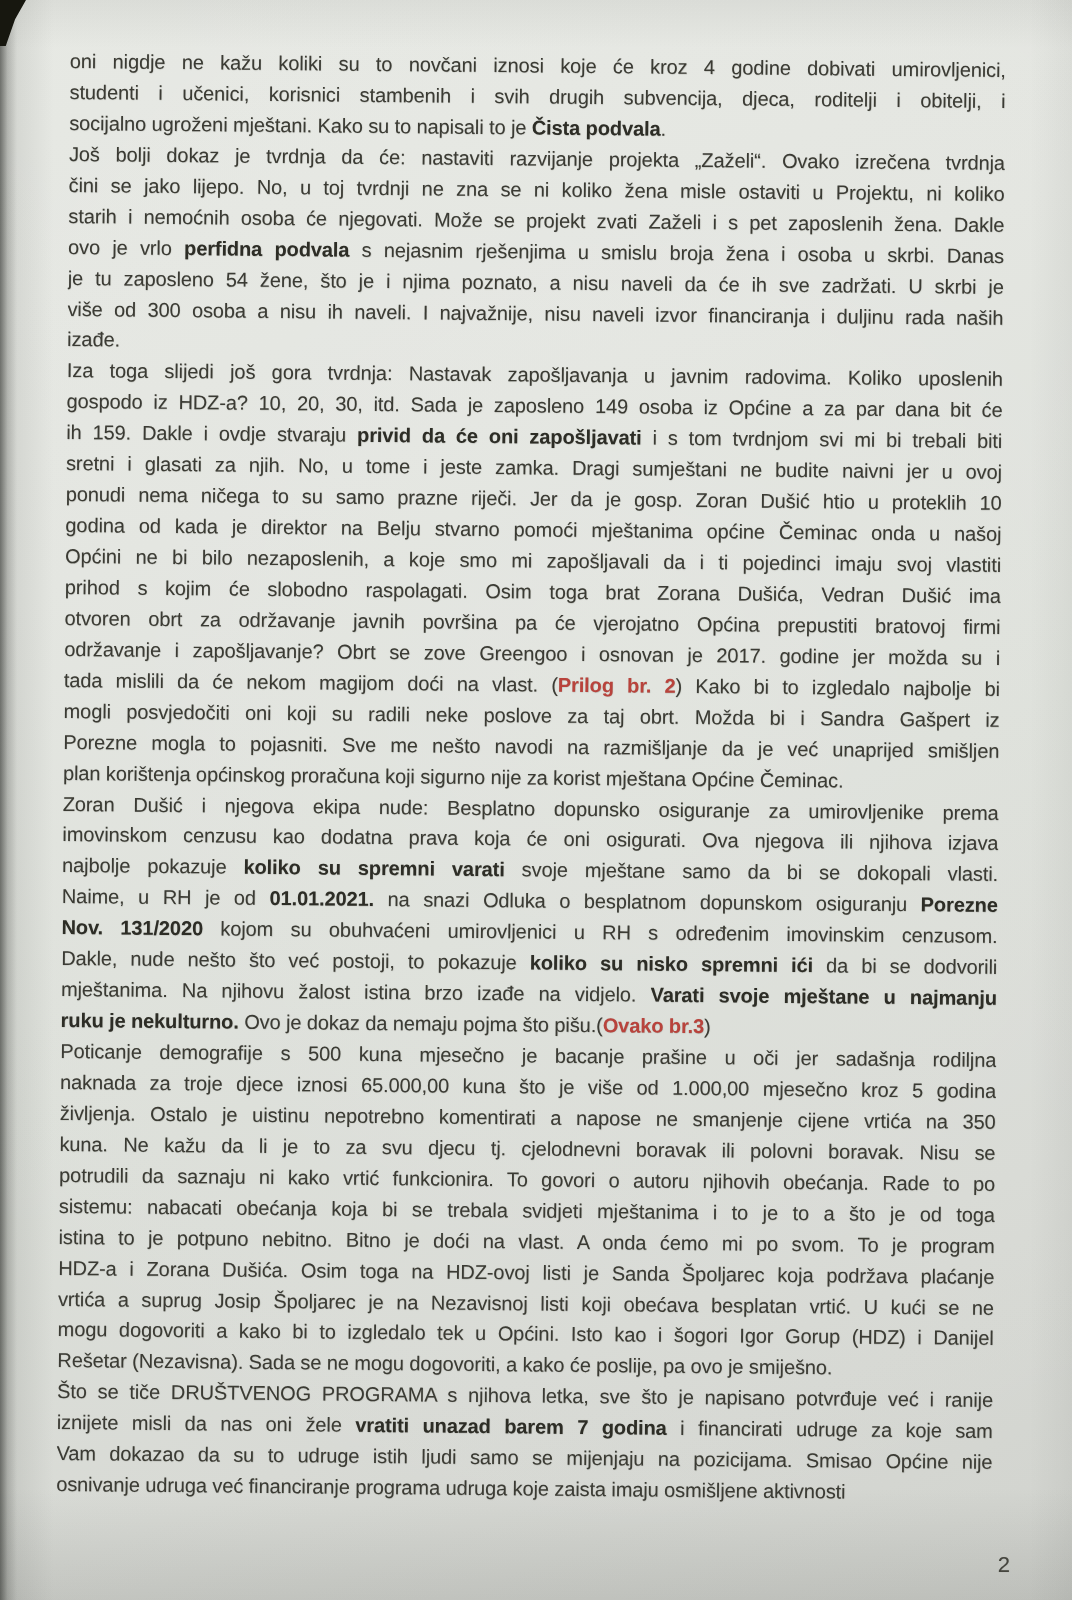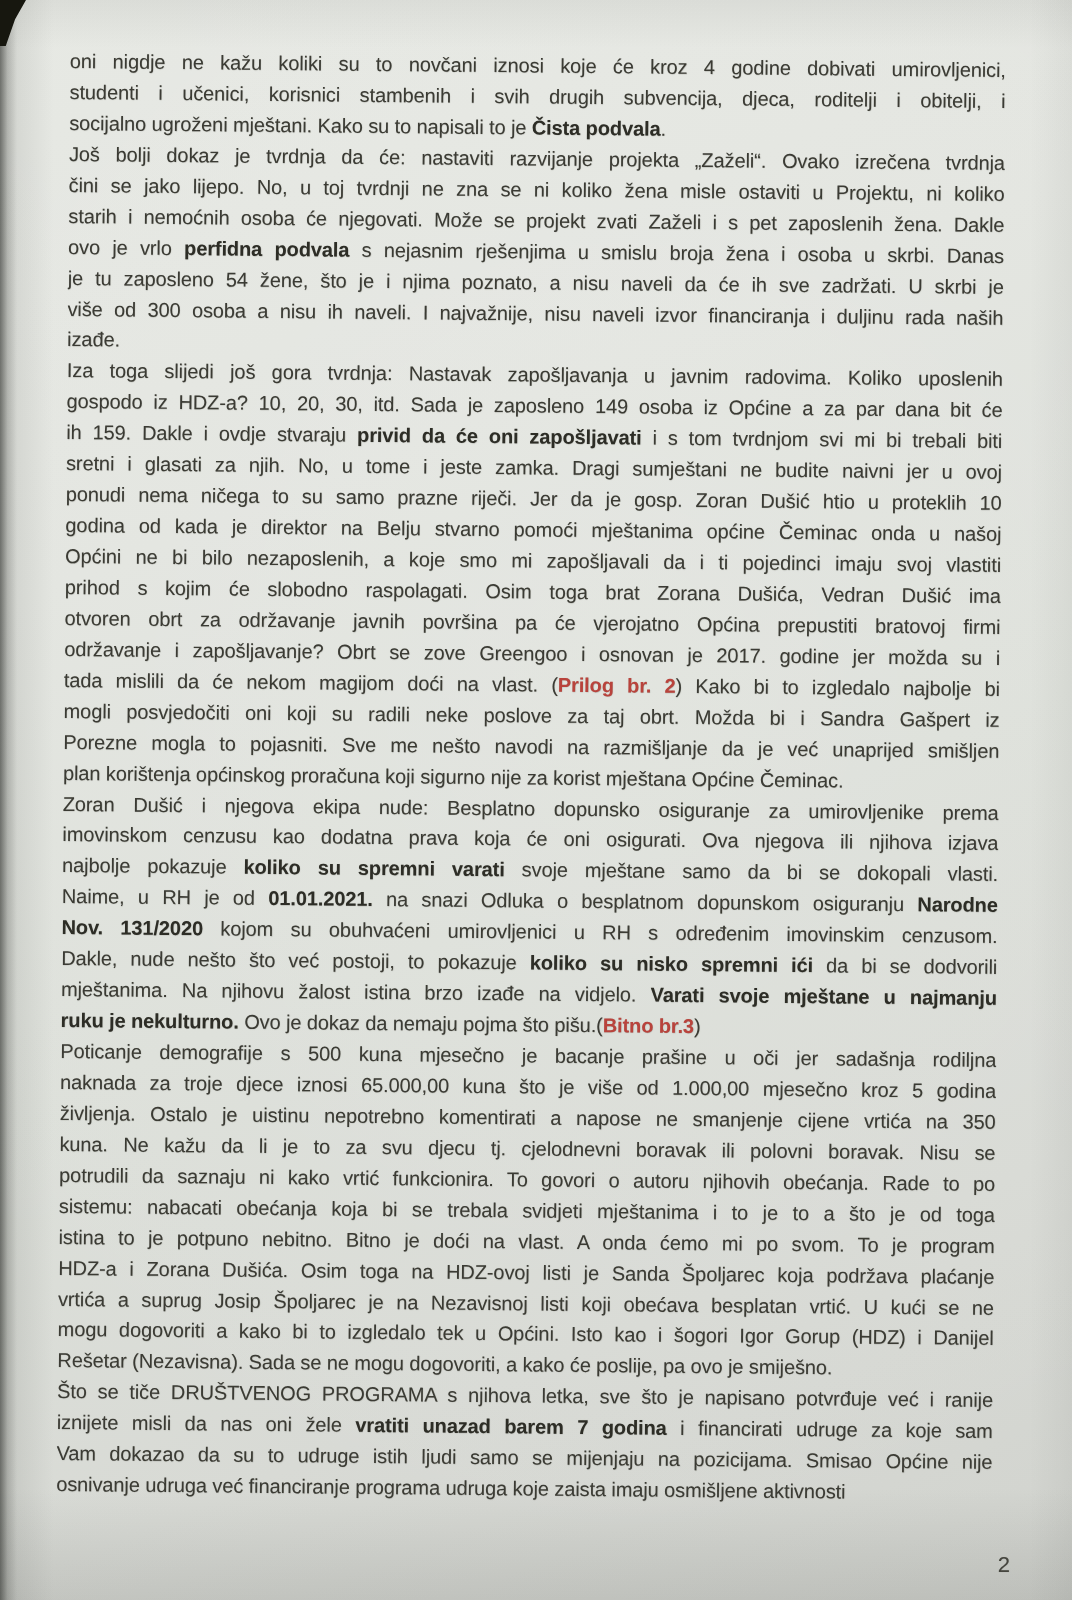--- a/index.html
+++ b/index.html
@@ -88,25 +88,25 @@
         <div class="line"><span>održavanje i zapošljavanje? Obrt se zove Greengoo i osnovan je 2017. godine jer možda su i</span></div>
         <div class="line"><span>tada mislili da će nekom magijom doći na vlast. (</span><span class="rb">Prilog br. 2</span><span>) Kako bi to izgledalo najbolje bi</span></div>
         <div class="line"><span>mogli posvjedočiti oni koji su radili neke poslove za taj obrt. Možda bi i Sandra Gašpert iz</span></div>
         <div class="line"><span>Porezne mogla to pojasniti. Sve me nešto navodi na razmišljanje da je već unaprijed smišljen</span></div>
         <div class="line last"><span>plan korištenja općinskog proračuna koji sigurno nije za korist mještana Općine Čeminac.</span></div>
       </div>
       <div class="para">
         <div class="line"><span>Zoran Dušić i njegova ekipa nude: Besplatno dopunsko osiguranje za umirovljenike prema</span></div>
         <div class="line"><span>imovinskom cenzusu kao dodatna prava koja će oni osigurati. Ova njegova ili njihova izjava</span></div>
         <div class="line"><span>najbolje pokazuje </span><span class="b">koliko su spremni varati</span><span> svoje mještane samo da bi se dokopali vlasti.</span></div>
-        <div class="line"><span>Naime, u RH je od </span><span class="b">01.01.2021.</span><span> na snazi Odluka o besplatnom dopunskom osiguranju </span><span class="b">Narodne</span></div>
+        <div class="line"><span>Naime, u RH je od </span><span class="b">01.01.2021.</span><span> na snazi Odluka o besplatnom dopunskom osiguranju </span><span class="b">Porezne</span></div>
         <div class="line"><span class="b">Nov. 131/2020</span><span> kojom su obuhvaćeni umirovljenici u RH s određenim imovinskim cenzusom.</span></div>
         <div class="line"><span>Dakle, nude nešto što već postoji, to pokazuje </span><span class="b">koliko su nisko spremni ići</span><span> da bi se dodvorili</span></div>
         <div class="line"><span>mještanima. Na njihovu žalost istina brzo izađe na vidjelo. </span><span class="b">Varati svoje mještane u najmanju</span></div>
-        <div class="line last"><span class="b">ruku je nekulturno.</span><span> Ovo je dokaz da nemaju pojma što pišu.(</span><span class="rb">Bitno br.3</span><span>)</span></div>
+        <div class="line last"><span class="b">ruku je nekulturno.</span><span> Ovo je dokaz da nemaju pojma što pišu.(</span><span class="rb">Ovako br.3</span><span>)</span></div>
       </div>
       <div class="para">
         <div class="line"><span>Poticanje demografije s 500 kuna mjesečno je bacanje prašine u oči jer sadašnja rodiljna</span></div>
         <div class="line"><span>naknada za troje djece iznosi 65.000,00 kuna što je više od 1.000,00 mjesečno kroz 5 godina</span></div>
         <div class="line"><span>življenja. Ostalo je uistinu nepotrebno komentirati a napose ne smanjenje cijene vrtića na 350</span></div>
         <div class="line"><span>kuna. Ne kažu da li je to za svu djecu tj. cjelodnevni boravak ili polovni boravak. Nisu se</span></div>
         <div class="line"><span>potrudili da saznaju ni kako vrtić funkcionira. To govori o autoru njihovih obećanja. Rade to po</span></div>
         <div class="line"><span>sistemu: nabacati obećanja koja bi se trebala svidjeti mještanima i to je to a što je od toga</span></div>
         <div class="line"><span>istina to je potpuno nebitno. Bitno je doći na vlast. A onda ćemo mi po svom. To je program</span></div>
         <div class="line"><span>HDZ-a i Zorana Dušića. Osim toga na HDZ-ovoj listi je Sanda Špoljarec koja podržava plaćanje</span></div>

